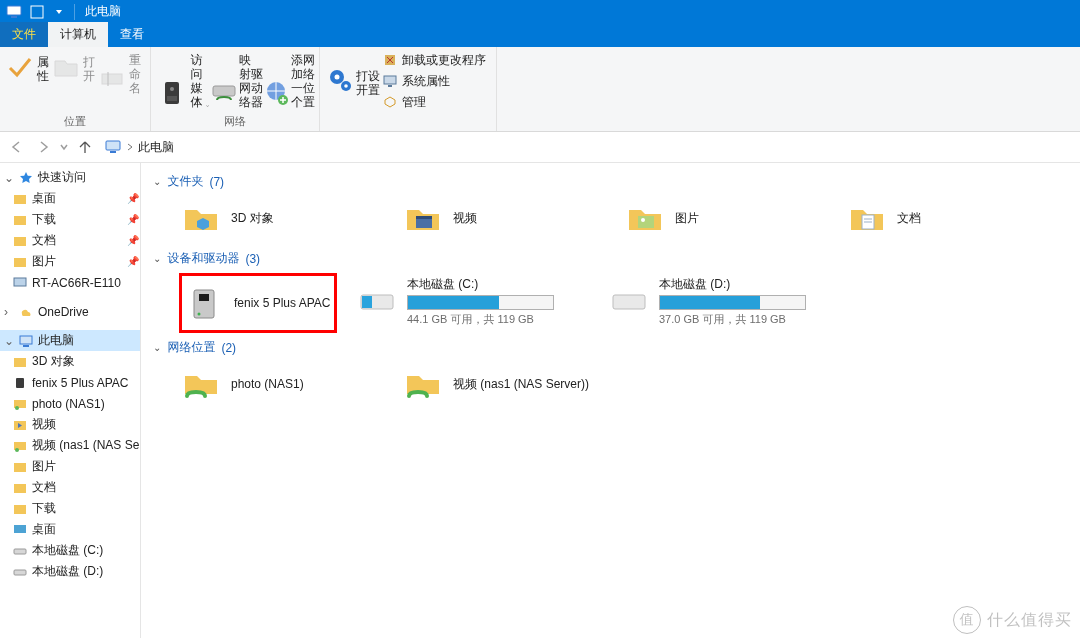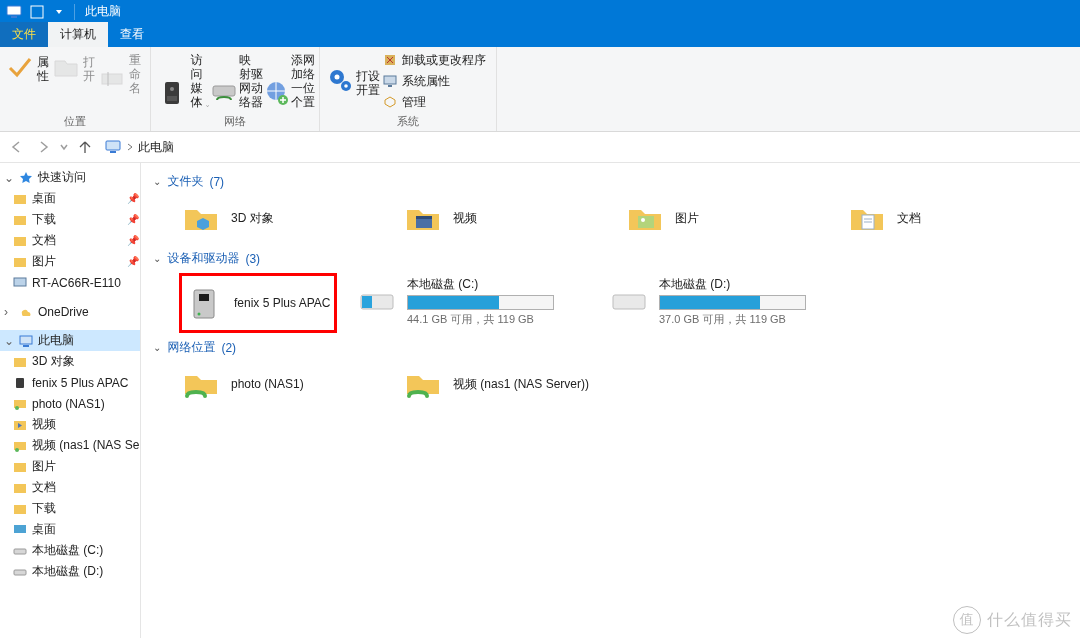--- a/index.html
+++ b/index.html
@@ -392,21 +392,20 @@
         <div class="ribbon-btn-sm">
           <span class="glyph">
             <svg width="14" height="14" viewBox="0 0 14 14">
                 <path d="M7 2l5 3v4l-5 3-5-3V5z" fill="none" stroke="#d49a2a"></path>
               </svg>
           </span>
           <span>管理</span>
         </div>
       </div>
     </div>
-    <div class="ribbon-group-title">系统</div>
   </div>
 </div>
 
 <div class="nav">
   <span class="nav-btn">
     <svg width="16" height="16" viewBox="0 0 16 16">
         <path d="M10 3 L4 8 L10 13" stroke="#9e9e9e" fill="none" stroke-width="1.5"></path>
       </svg>
   </span>
   <span class="nav-btn">

